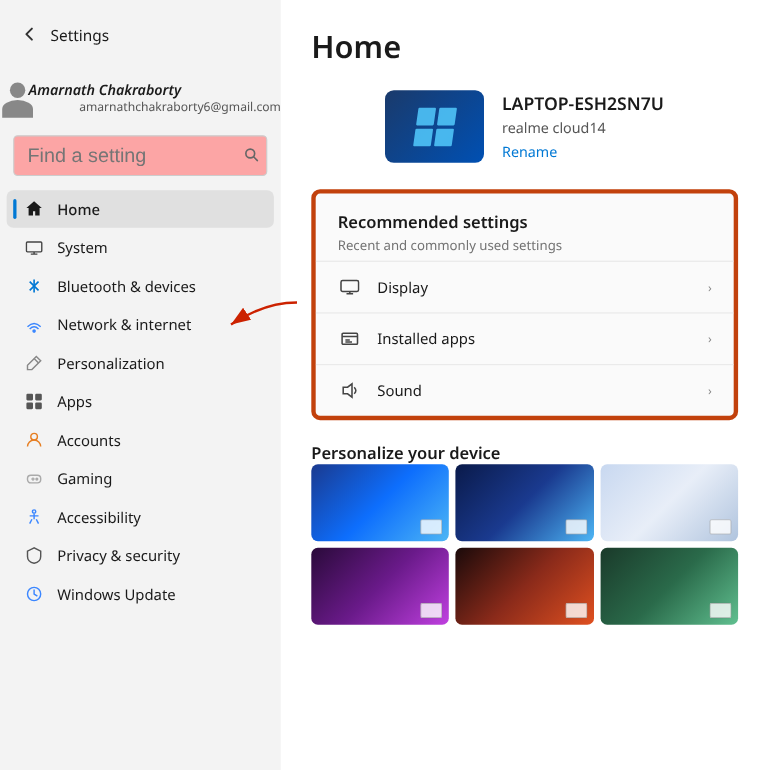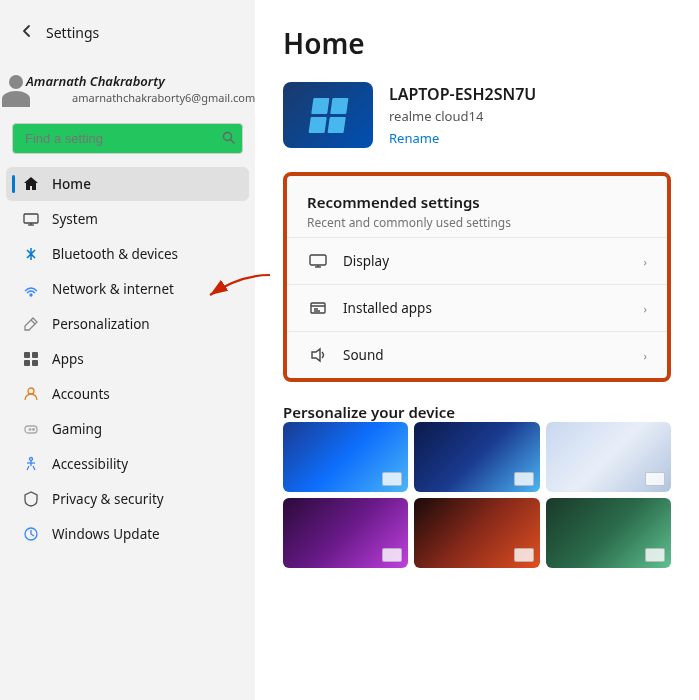--- a/index.html
+++ b/index.html
@@ -106,22 +106,22 @@
     .search-box {
       margin: 0 12px 12px 12px;
       position: relative;
     }
 
     .search-input {
       width: 100%;
       padding: 7px 32px 7px 12px;
       border: 1px solid #ccc;
       border-radius: 4px;
-      font-size: 13px;
-      background: #22c55e;
+      font-size: 18px;
+      background: #fca5a5;
       outline: none;
       color: #555;
     }
 
     .search-icon-wrap {
       position: absolute;
       right: 8px;
       top: 50%;
       transform: translateY(-50%);
       color: #666;
@@ -168,20 +168,21 @@
       font-weight: 600;
       color: #1a1a1a;
       margin-bottom: 20px;
     }
 
     .device-card {
       display: flex;
       align-items: center;
       gap: 16px;
       margin-bottom: 24px;
+      justify-content: center;
     }
 
     .device-thumbnail {
       width: 90px;
       height: 66px;
       border-radius: 8px;
       background: linear-gradient(135deg, #1a3a6b, #0050b3);
       overflow: hidden;
       position: relative;
       display: flex;

